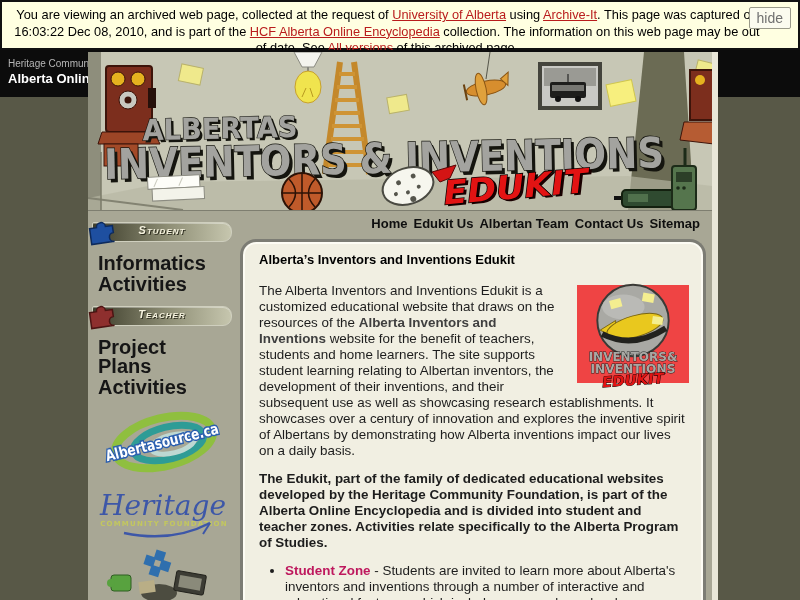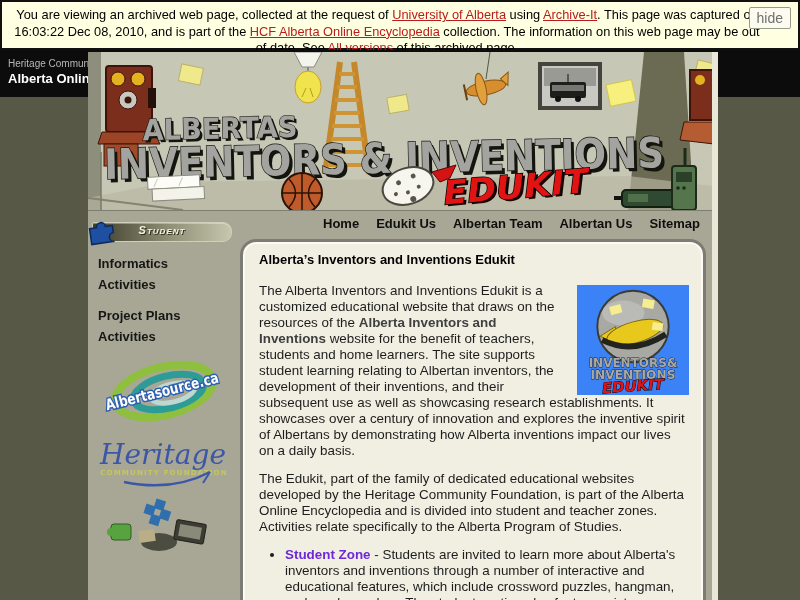--- a/index.html
+++ b/index.html
@@ -37,65 +37,65 @@
   }
   .header-art{position:relative;width:624px;height:158px;border-bottom:1px solid #7e7e70;overflow:hidden;}
   .header-art svg{display:block;}
 
   .body-row{display:flex;align-items:stretch;}
 
   
   .main-col{flex:1;display:flex;flex-direction:column;min-width:0;}
   .navbar{
     height:25px;display:flex;justify-content:flex-end;align-items:center;
-    gap:17px;padding-right:12px;font-size:13px;font-weight:bold;
+    gap:6px;padding-right:12px;font-size:13px;font-weight:bold;
   }
   .navbar a{color:#0f0f0f;text-decoration:none;cursor:pointer;}
 
   
   .sidebar{width:152px;box-sizing:border-box;padding-top:11px;flex:none;}
   .side-hdr{
     position:relative;margin-left:4px;width:140px;height:20px;box-sizing:border-box;
     border:1px solid #cfcfbe;border-radius:2px 9px 9px 2px;
     background:linear-gradient(90deg,#3c3c2a,#8f8f76 55%,#c6c6ae);
     box-shadow:inset 0 1px 0 rgba(255,255,255,.35);
   }
   .side-hdr .lbl{
     position:absolute;left:0;right:0;top:1px;text-align:center;
     font-size:11px;font-style:italic;font-weight:bold;font-variant:small-caps;
     letter-spacing:1px;color:#f6f3df;text-shadow:1px 1px 0 #2e2e20;
   }
   .puzzle-ic{position:absolute;left:-7px;top:-8px;width:32px;height:32px;}
   .side-hdr.teacher{margin-top:12px;}
   .side-list{list-style:none;margin:12px 0 0 0;padding:0 0 0 10px;}
   .side-list li{
-    font-size:13px;font-weight:bold;color:#161616;line-height:19px;
+    font-size:20px;font-weight:bold;color:#161616;line-height:19px;
     margin-bottom:2px;width:104px;cursor:pointer;
   }
   .side-logos{margin-top:8px;display:flex;flex-direction:column;align-items:center;gap:6px;}
 
   
   .panel{
     flex:1;margin:3px 6px 0 0;box-sizing:border-box;
     background:#f1efe2;border:3px solid #7c7c74;border-bottom:none;
     border-radius:16px 16px 0 0;
     box-shadow:inset 0 0 0 2px #fdfcf4;
     padding:4px 14px 10px 16px;min-width:0;
   }
   .panel h1{font-size:13px;margin:6px 0 0 0;color:#000;}
   .panel p{font-size:13.4px;line-height:16px;color:#1d1d1d;margin:16px 0 0 0;}
-  .panel p.p2{margin-top:12px;}
+  .panel p.p2{margin-top:12px;font-weight:bold;}
   .panel .emph{font-weight:bold;color:#3f3f3f;}
   .logo-box{
-    float:right;width:112px;height:110px;background:#3b82f6;
+    float:right;width:112px;height:98px;background:#ef4444;
     margin:2px 0 0 10px;display:flex;align-items:center;justify-content:center;
   }
   .panel ul{margin:12px 0 0 0;padding-left:26px;}
   .panel li{font-size:13.4px;line-height:16px;color:#1d1d1d;}
-  .panel li b{color:#6d28d9;}
+  .panel li b{color:#be185d;}
 </style>
 </head>
 <body>
 
 <div class="archive-banner">
   <span>You are viewing an archived web page, collected at the request of </span><a>University of Alberta</a><span> using </span><a>Archive-It</a><span>. This page was captured on 16:03:22 Dec 08, 2010, and is part of the </span><a>HCF Alberta Online Encyclopedia</a><span> collection. The information on this web page may be out of date. See </span><a>All versions</a><span> of this archived page.</span>
   <span class="hide-btn">hide</span>
 </div>
 
 <div class="masthead">
@@ -237,20 +237,26 @@
         <svg class="puzzle-ic" viewBox="0 0 32 32">
           <path d="M4,12 h7 a4.5,4.5 0 1 1 9,0 h7 v7 a4.5,4.5 0 1 0 0,9 v0 h-23 z" fill="#1e4fa0" stroke="#0d2a5c" stroke-width="1.5" transform="rotate(-8 16 16)"></path>
         </svg>
         <span class="lbl">Student</span>
       </div>
       <ul class="side-list">
         <li>Informatics</li>
         <li>Activities</li>
       </ul>
 
+      <div class="side-hdr teacher">
+        <svg class="puzzle-ic" viewBox="0 0 32 32">
+          <path d="M4,12 h7 a4.5,4.5 0 1 1 9,0 h7 v7 a4.5,4.5 0 1 0 0,9 v0 h-23 z" fill="#8e2f2e" stroke="#4d1413" stroke-width="1.5" transform="rotate(-8 16 16)"></path>
+        </svg>
+        <span class="lbl">Teacher</span>
+      </div>
       <ul class="side-list">
         <li>Project Plans</li>
         <li>Activities</li>
       </ul>
 
       <div class="side-logos">
         <svg width="132" height="74" viewBox="0 0 132 74">
           <g transform="rotate(-14 66 37)">
             <ellipse cx="66" cy="37" rx="50" ry="24" fill="none" stroke="#8fbf3f" stroke-width="8"></ellipse>
             <ellipse cx="70" cy="39" rx="36" ry="16" fill="none" stroke="#2e9c96" stroke-width="7"></ellipse>
@@ -283,21 +289,21 @@
           <rect x="40" y="34" width="16" height="12" fill="#b9ae86" transform="rotate(-8 48 40)"></rect>
         </svg>
       </div>
     </div>
 
     <div class="main-col">
       <div class="navbar">
         <a>Home</a>
         <a>Edukit Us</a>
         <a>Albertan Team</a>
-        <a>Albertan Us</a>
+        <a>Contact Us</a>
         <a>Sitemap</a>
       </div>
 
       <div class="panel">
         <h1>Alberta’s Inventors and Inventions Edukit</h1>
 
         <p>
           <span class="logo-box">
             <svg width="104" height="108" viewBox="0 0 104 112">
               <circle cx="52" cy="42" r="37" fill="#a9a9a4" stroke="#3a3a36" stroke-width="2"></circle>

